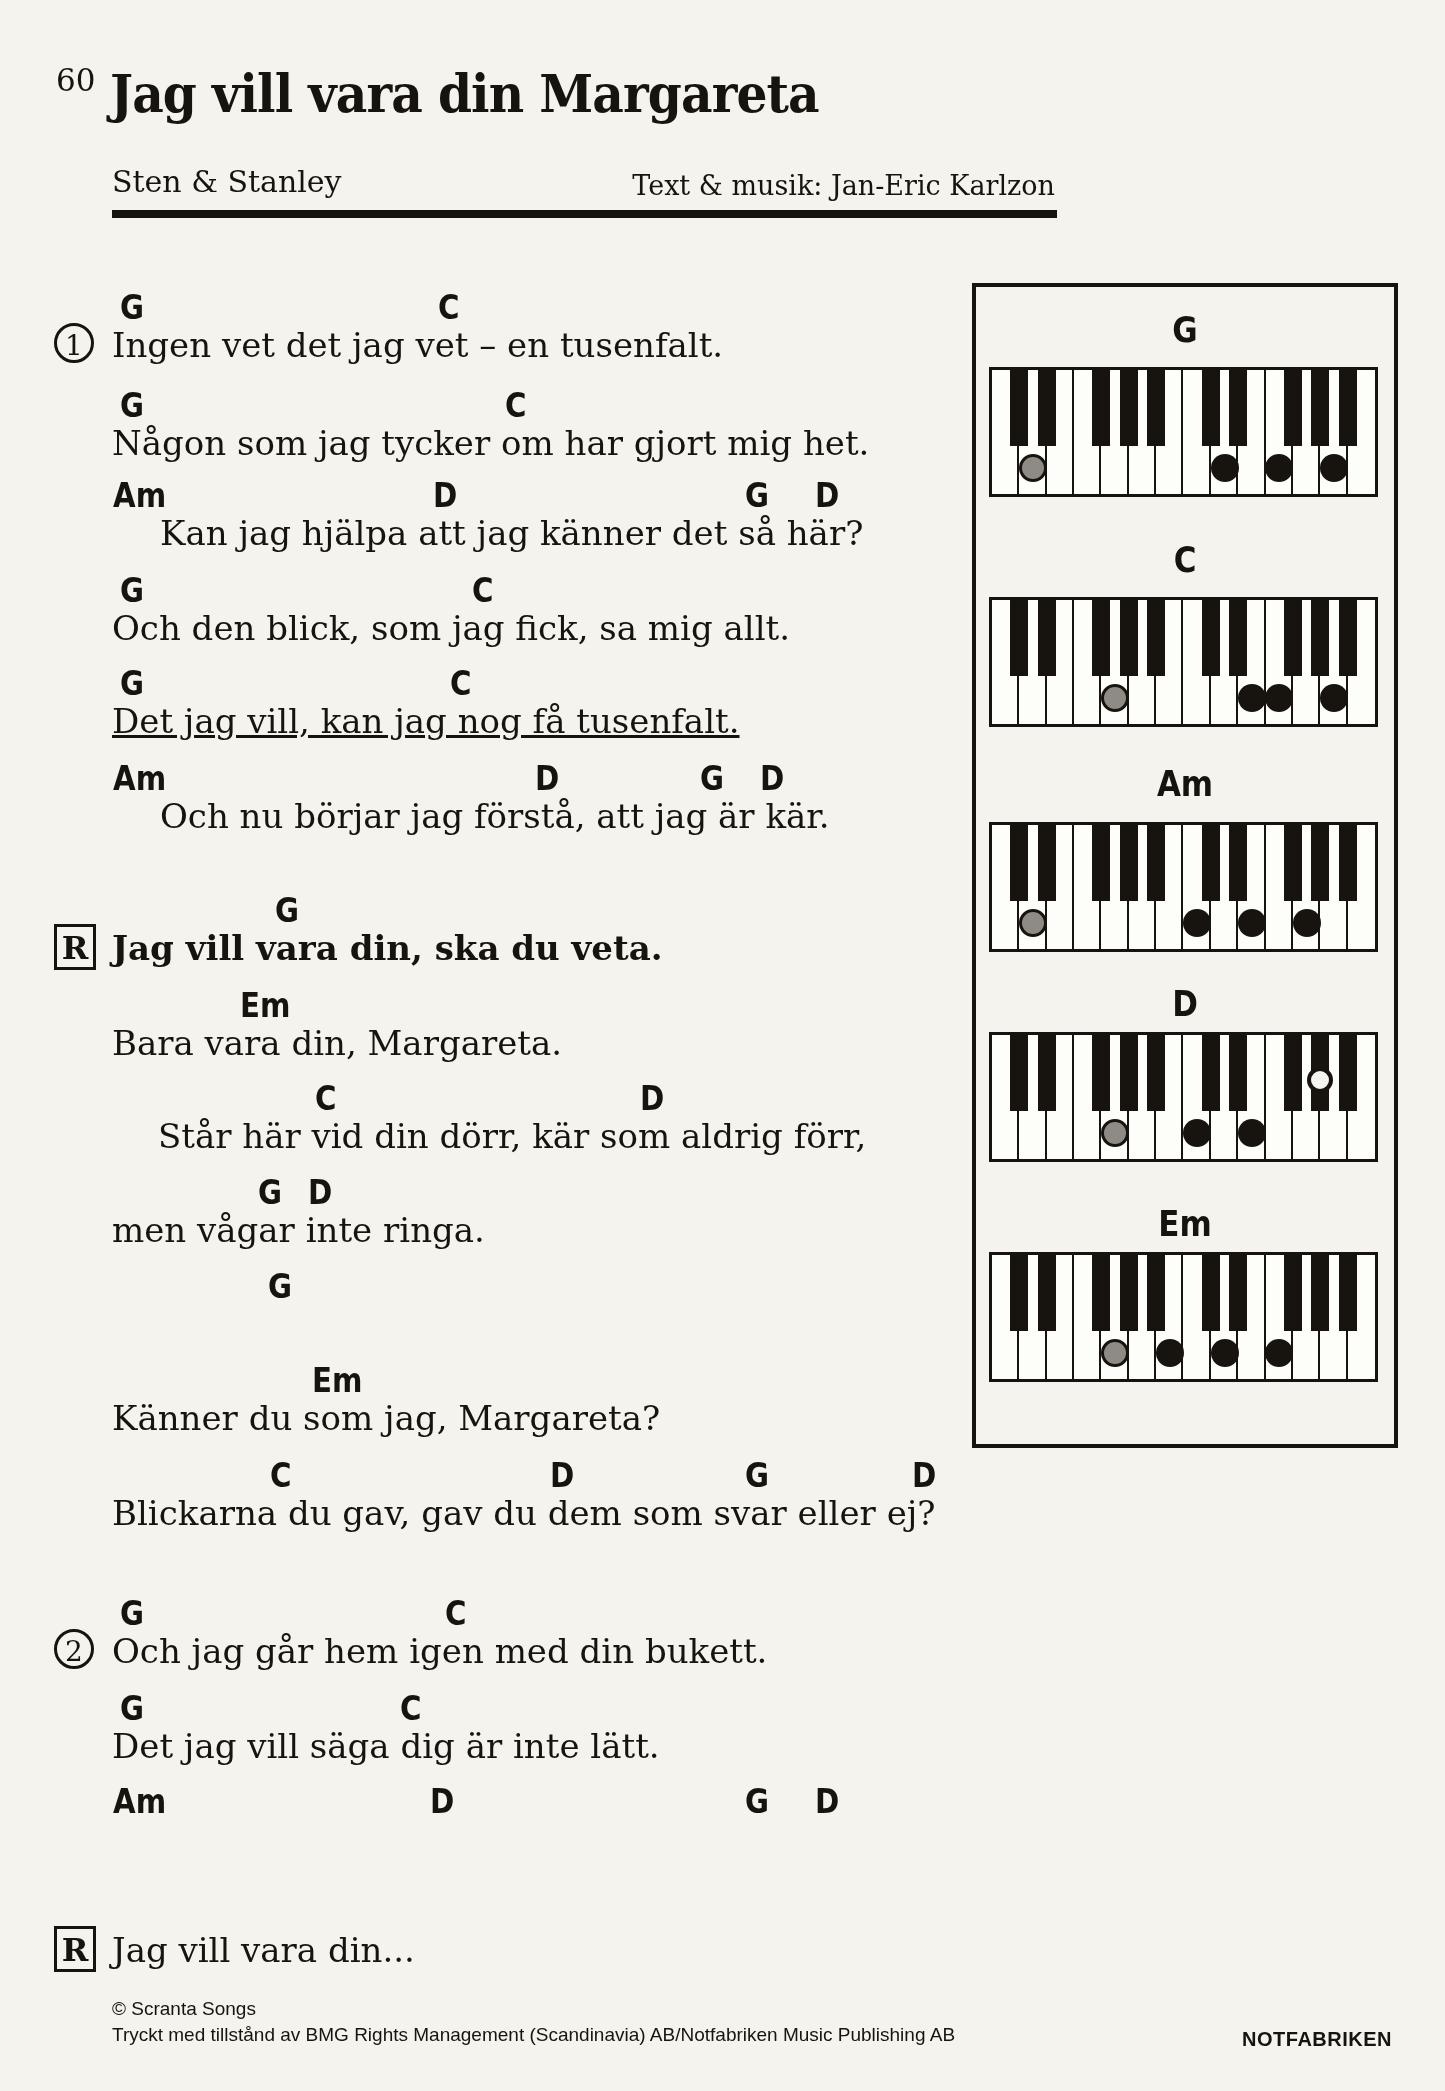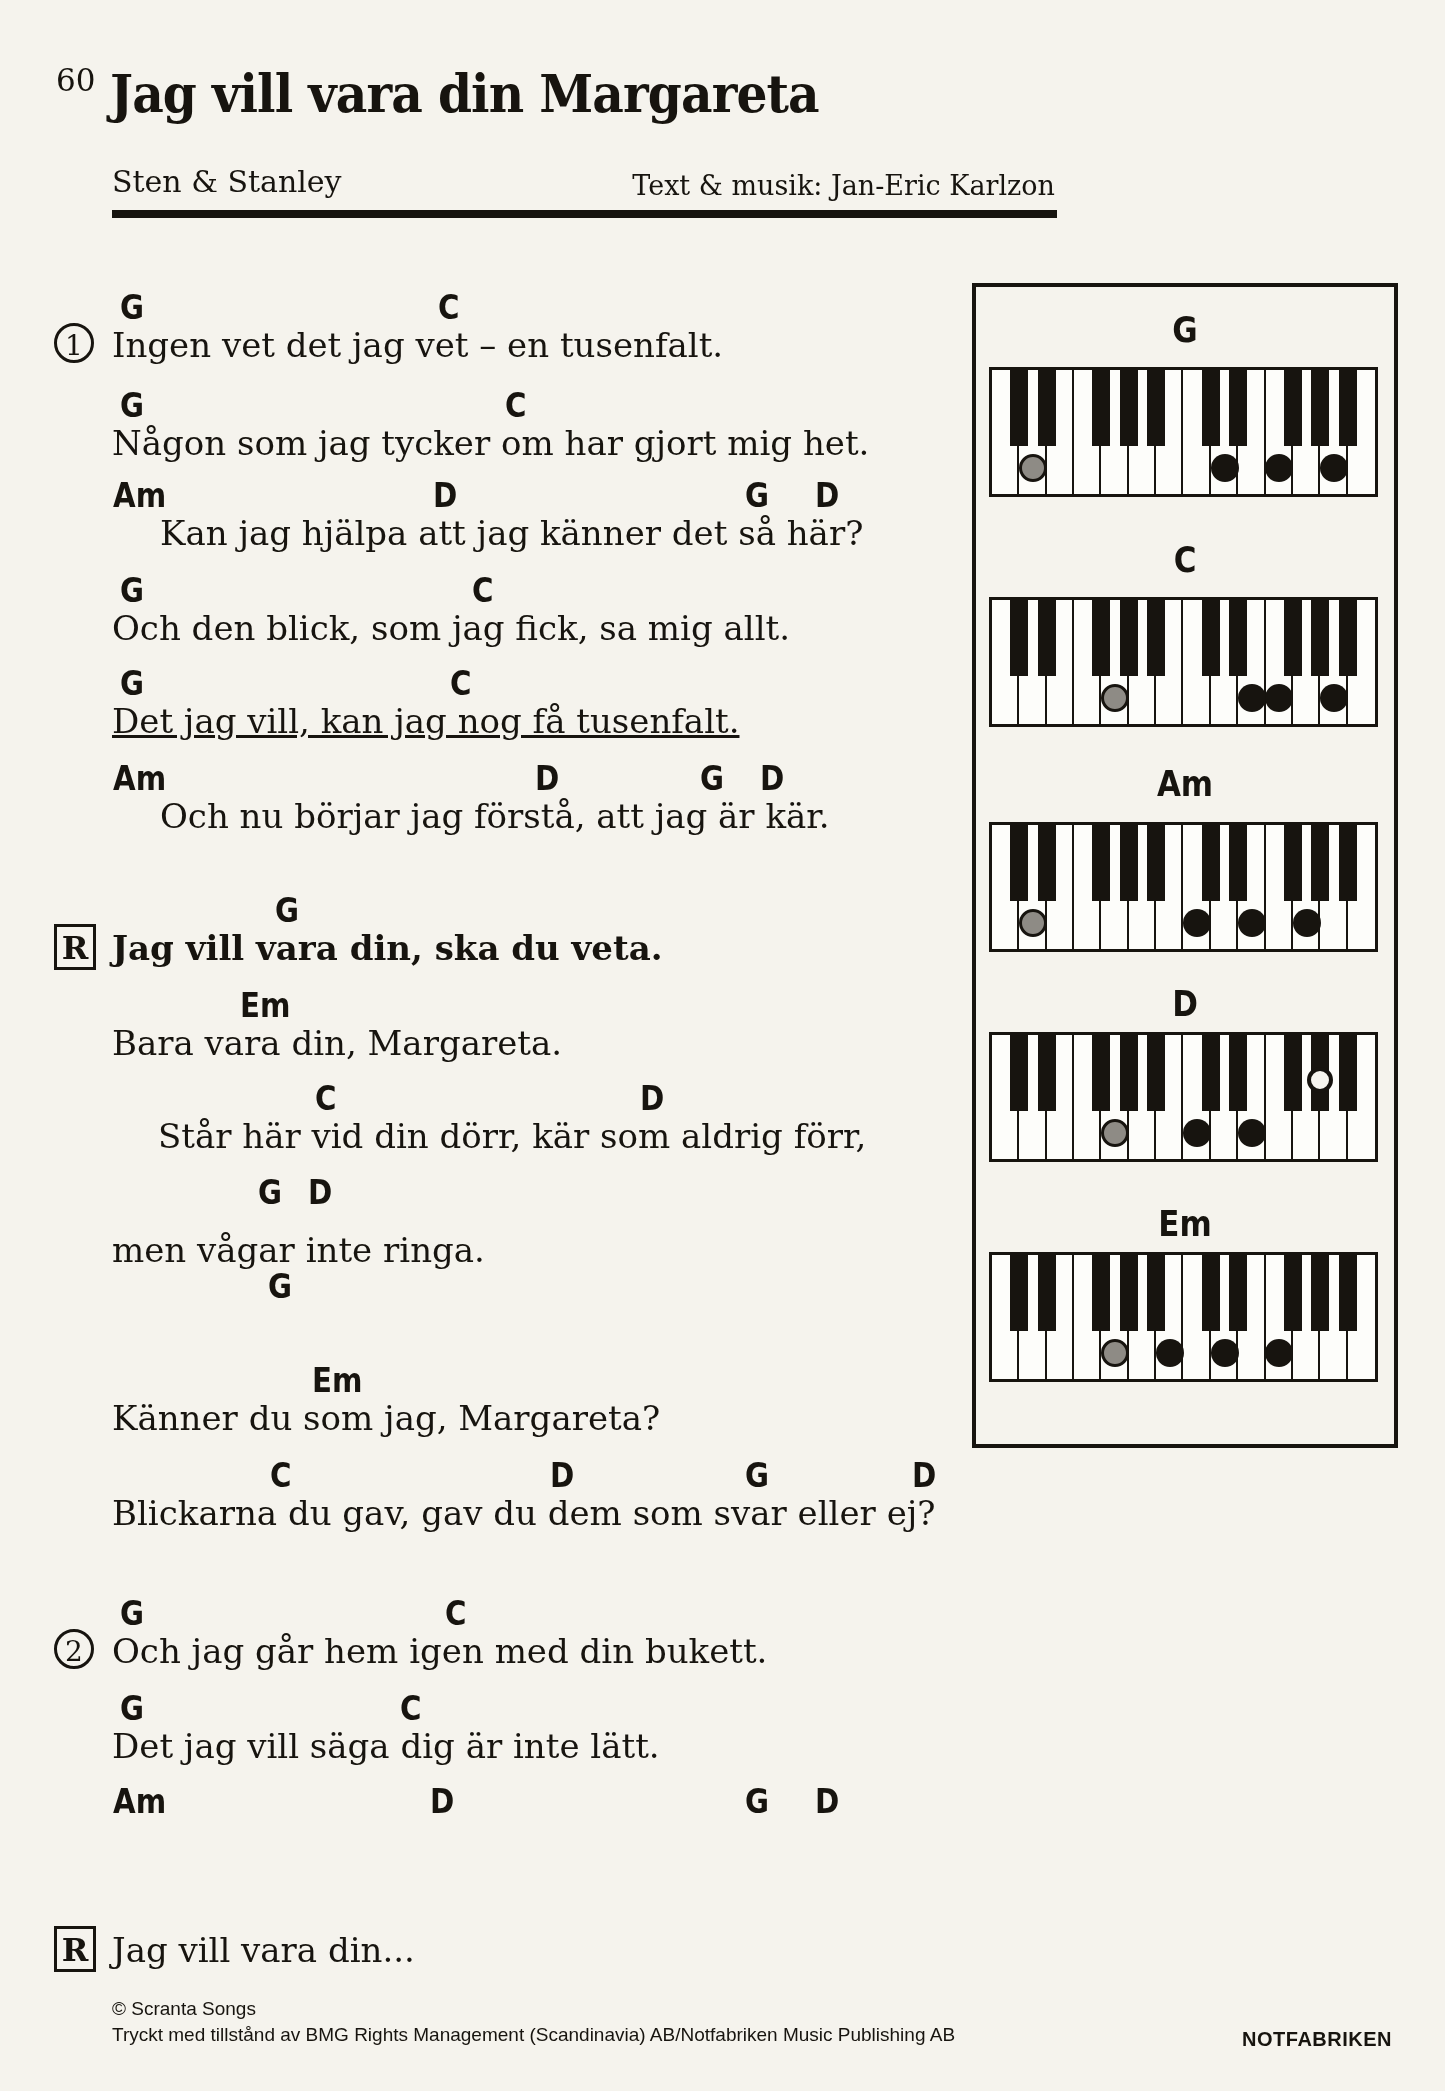--- a/index.html
+++ b/index.html
@@ -84,21 +84,21 @@
         <div class="lyric" style="left: 112px;">Bara vara din, Margareta.</div>
       </div>
       <div class="song-line" style="top: 1078px;">
         <div class="chord" style="left: 315px;">C</div>
         <div class="chord" style="left: 640px;">D</div>
         <div class="lyric" style="left: 114px; margin-left: 44px;">Står här vid din dörr, kär som aldrig förr,</div>
       </div>
       <div class="song-line" style="top: 1172px;">
         <div class="chord" style="left: 258px;">G</div>
         <div class="chord" style="left: 308px;">D</div>
-        <div class="lyric" style="left: 112px; margin-top: 20px;">men vågar inte ringa.</div>
+        <div class="lyric" style="left: 112px;">men vågar inte ringa.</div>
       </div>
       <div class="song-line" style="top: 1266px;">
         <div class="chord" style="left: 268px;">G</div>
       </div>
       <div class="song-line" style="top: 1360px;">
         <div class="chord" style="left: 312px;">Em</div>
         <div class="lyric" style="left: 112px;">Känner du som jag, Margareta?</div>
       </div>
       <div class="song-line" style="top: 1455px;">
         <div class="chord" style="left: 270px;">C</div>

